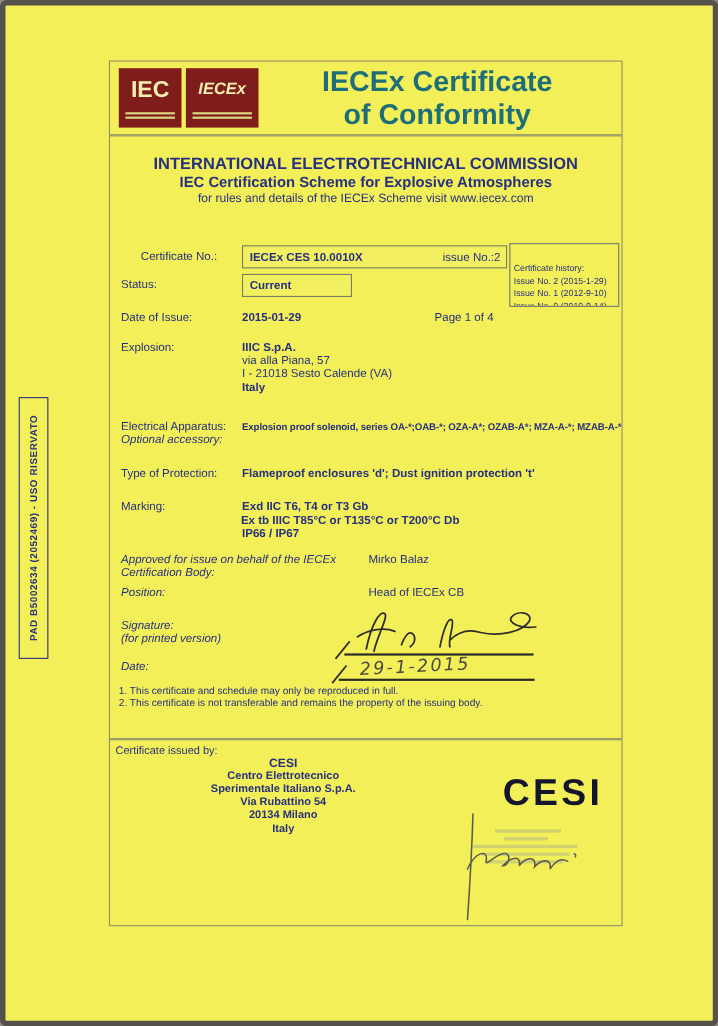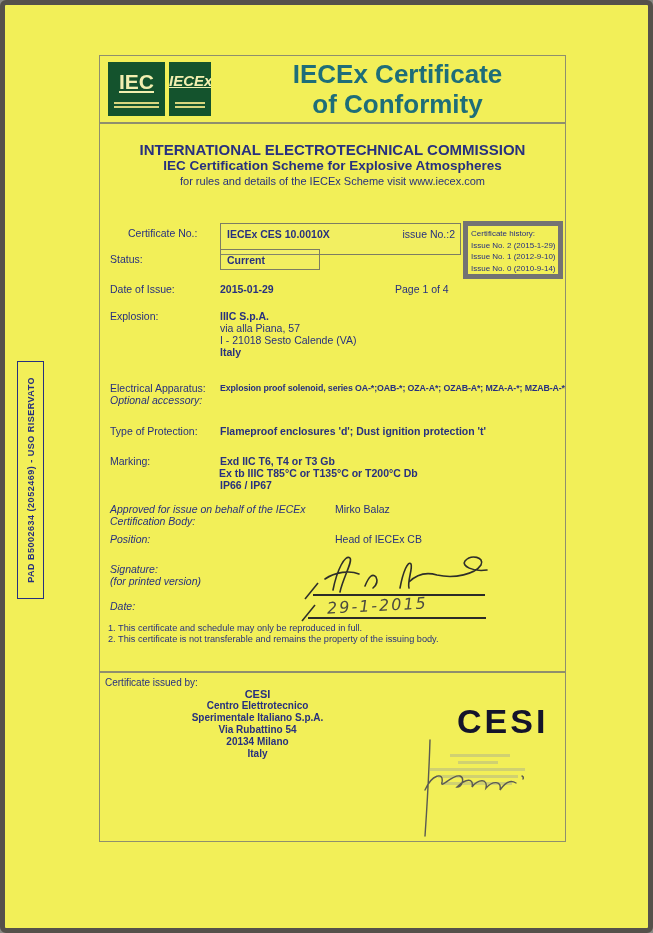--- a/index.html
+++ b/index.html
@@ -9,30 +9,30 @@
     box-sizing:border-box; overflow:hidden;
     font-family:"Liberation Sans", sans-serif;
     --navy:#27307f; --teal:#1e6e79; --bord:#8f8f6d;
   }
   .t { position:absolute; color:var(--navy); font-size:10.5px; white-space:nowrap; }
   .val { font-weight:bold; }
   .it { font-style:italic; }
   .box { position:absolute; border:1px solid var(--bord); box-sizing:border-box; }
   .fbox { position:absolute; border:1px solid #7d7d63; box-sizing:border-box; background:rgba(255,255,255,0.06); }
   .logo {
-    position:absolute; background:#14532d; color:#f2efb0; text-align:center;
-    box-sizing:border-box; overflow:hidden;text-decoration:underline;
+    position:absolute; background:#7f1d1d; color:#f2efb0; text-align:center;
+    box-sizing:border-box; overflow:hidden;
   }
   .logo .bars { position:absolute; left:6px; right:6px; bottom:8px; }
   .logo .bars div { height:2px; background:#d9d67f; margin-top:2px; }
   .htitle { position:absolute; text-align:center; color:var(--teal); font-weight:bold; font-size:26px; line-height:30px; }
   .commission1 { left:94px; top:136px; width:467px; text-align:center; font-weight:bold; font-size:15px; }
   .commission2 { left:94px; top:153px; width:467px; text-align:center; font-weight:bold; font-size:13.5px; }
   .commission3 { left:94px; top:170px; width:467px; text-align:center; font-size:11px; }
-  .history { position:absolute; left:458px; top:216px; width:100px; height:58px; border:5px solid #737373; box-sizing:border-box; padding:2px 3px; color:var(--navy); font-size:8px; line-height:1.45; white-space:nowrap; overflow:hidden; }
+  .history { position:absolute; left:458px; top:216px; width:100px; height:58px; border:1px solid #737373; box-sizing:border-box; padding:16px 3px; color:var(--navy); font-size:8px; line-height:1.45; white-space:nowrap; overflow:hidden; }
   .note { font-size:9.2px; }
   .sig-line { position:absolute; height:2px; background:#2b2b28; }
   .hand { position:absolute; color:#4a4a40; font-family:"DejaVu Sans", sans-serif; font-style:italic; }
   .issuer-block { position:absolute; left:175px; top:683px; width:155px; text-align:center; color:var(--navy); font-weight:bold; font-size:10px; line-height:12px; }
   .cesi-logo { position:absolute; left:452px; top:697px; color:#14142b; font-weight:bold; font-size:34px; letter-spacing:3px; font-family:"Liberation Sans", sans-serif; }
   .stamp { position:absolute; left:425px; top:745px; width:110px; opacity:0.33; filter:blur(0.4px); }
   .stamp div { height:3px; background:#8e97a4; margin-top:4px; }
   .sideband {
     position:absolute; left:12px; top:356px; width:27px; height:238px;
     border:1px solid var(--navy); box-sizing:border-box;
@@ -55,41 +55,41 @@
   </div>
 
   <div class="box" style="left:94px;top:50px;width:467px;height:68px;">
     <div class="logo" style="left:8px;top:6px;width:57px;height:54px;font-weight:bold;font-size:21px;line-height:40px;">
       <span>IEC</span>
       <div class="bars">
           <div></div>
           <div></div>
         </div>
     </div>
-    <div class="logo" style="left:69px;top:6px;width:42px;height:54px;font-weight:bold;font-style:italic;font-size:15px;line-height:38px;">
+    <div class="logo" style="left:69px;top:6px;width:66px;height:54px;font-weight:bold;font-style:italic;font-size:15px;line-height:38px;">
       <span>IECEx</span>
       <div class="bars">
           <div></div>
           <div></div>
         </div>
     </div>
     <div class="htitle" style="left:135px;top:3px;width:325px;">
       <div>IECEx Certificate</div>
       <div>of Conformity</div>
     </div>
   </div>
 
   <div class="box" style="left:94px;top:118px;width:467px;height:549px;"></div>
 
   <div class="t commission1">INTERNATIONAL ELECTROTECHNICAL COMMISSION</div>
   <div class="t commission2">IEC Certification Scheme for Explosive Atmospheres</div>
   <div class="t commission3">for rules and details of the IECEx Scheme visit www.iecex.com</div>
 
   <div class="t" style="left:123px;top:222px;">Certificate No.:</div>
-  <div class="fbox" style="left:215px;top:218px;width:241px;height:32px;">
+  <div class="fbox" style="left:215px;top:218px;width:241px;height:21px;">
     <span class="t val" style="left:6px;top:4px;">IECEx CES 10.0010X</span>
     <span class="t" style="right:5px;top:4px;">issue No.:2</span>
   </div>
 
   <div class="history">
     <div>Certificate history:</div>
     <div>Issue No. 2 (2015-1-29)</div>
     <div>Issue No. 1 (2012-9-10)</div>
     <div>Issue No. 0 (2010-9-14)</div>
   </div>

